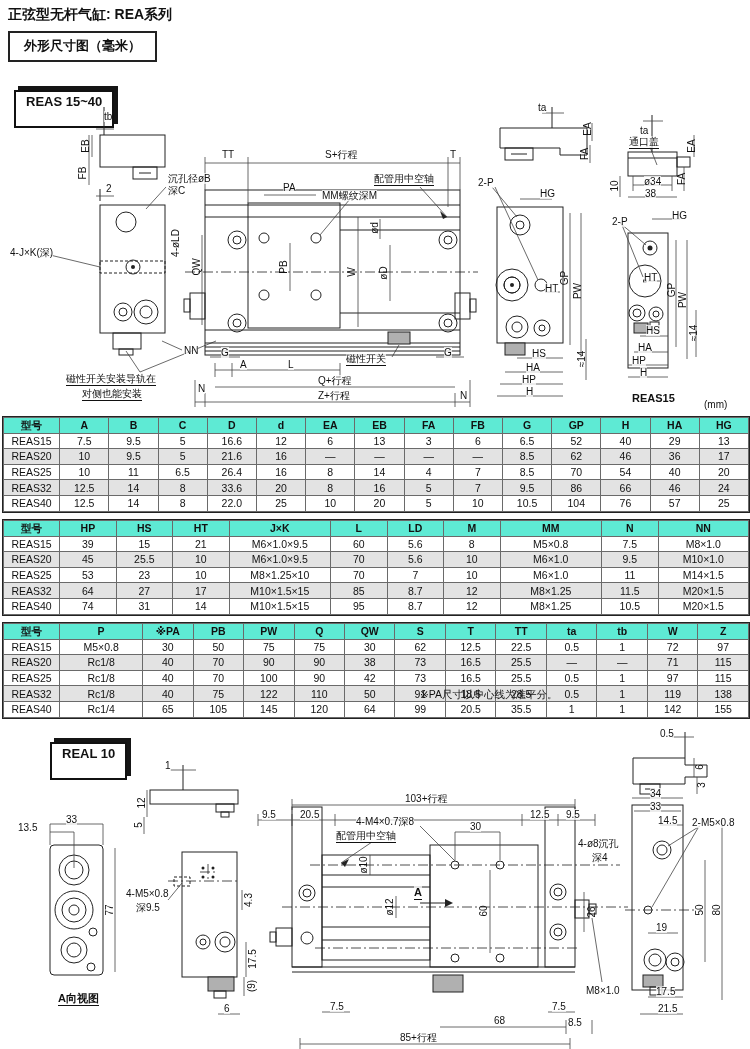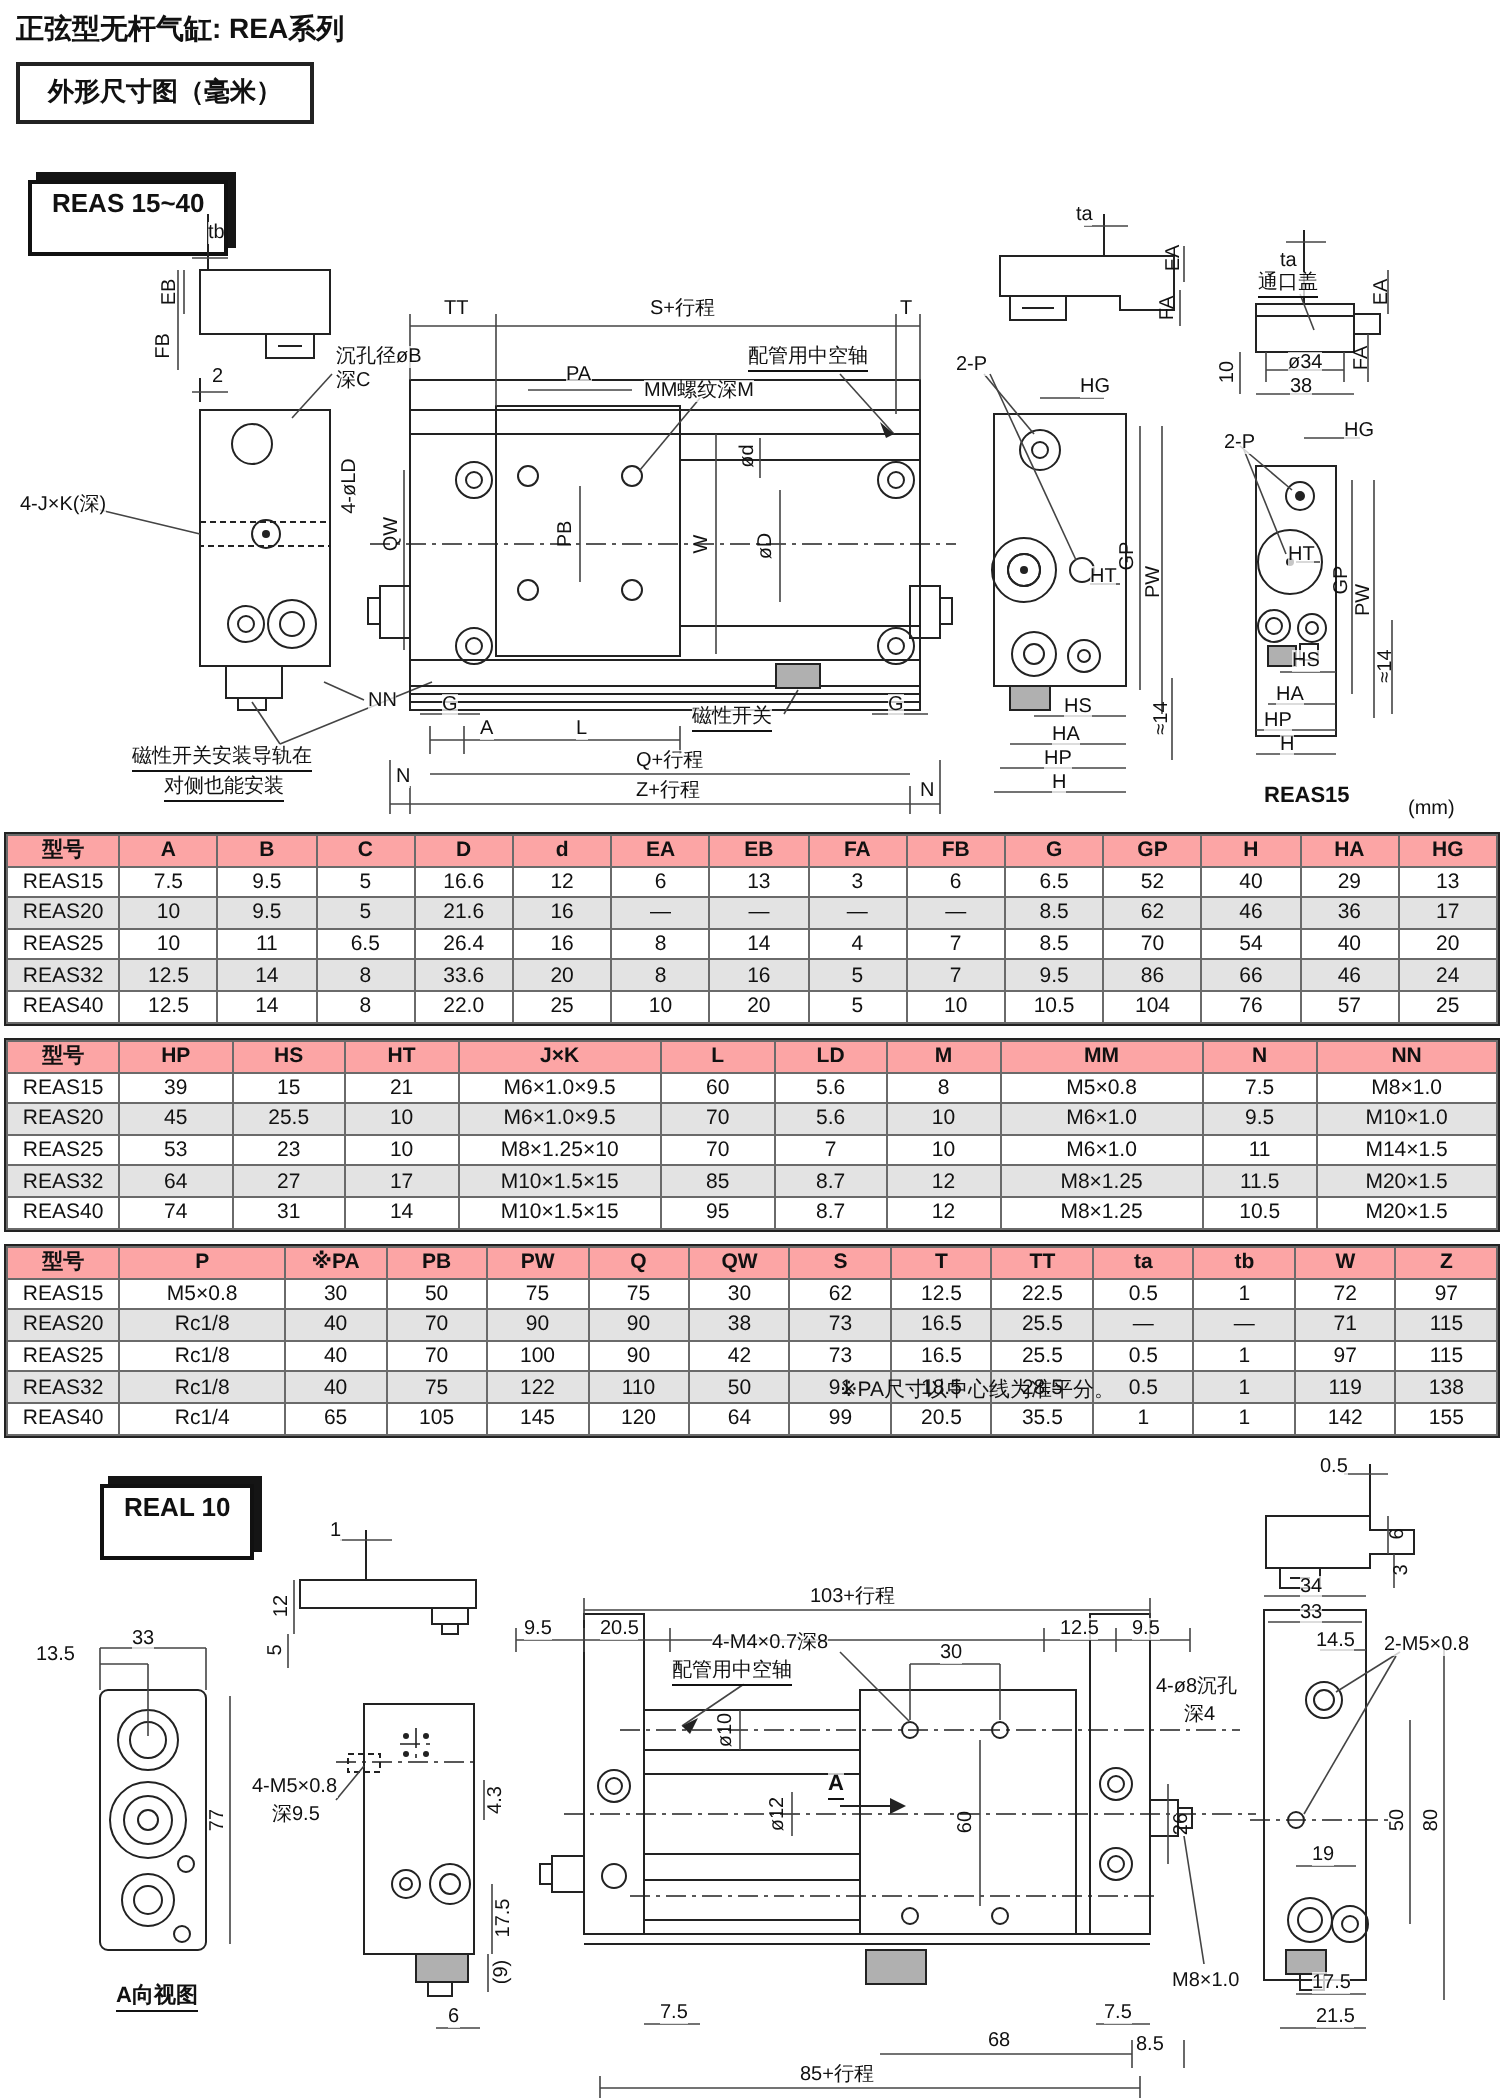--- a/index.html
+++ b/index.html
@@ -25,21 +25,21 @@
   .dim-label{position:absolute;font-size:10px;line-height:1.1;white-space:nowrap;color:#111;background:rgba(255,255,255,.75);}
   .dim-label.rot{transform:translate(-50%,-50%) rotate(-90deg);background:none;}
   .dim-label.ul{border-bottom:1px solid #111;padding-bottom:1px;}
   .dim-label.big{font-size:11px;font-weight:bold;}
   .unit-note{position:absolute;left:704px;top:399px;font-size:10px;}
   .tbl{position:absolute;left:2px;width:746px;border:1.5px solid #222;background:#fff;}
   #t1{top:416px;} #t2{top:519px;} #t3{top:622px;}
   .tbl table{border-collapse:collapse;width:100%;table-layout:fixed;font-size:10.5px;}
   .tbl th,.tbl td{border:1px solid #6a6a6a;text-align:center;padding:0;height:14.6px;
        line-height:14px;overflow:hidden;white-space:nowrap;}
-  .tbl thead th{background:#fca5a5;font-weight:bold;}
+  .tbl thead th{background:#5eead4;font-weight:bold;}
   .tbl tbody tr:nth-child(even) td{background:#e3e3e3;}
   #t1 th:first-child{width:7.4%;}
   #t2 th:first-child{width:7.4%;}
   #t2 th:nth-child(5),#t2 th:nth-child(9){width:13.5%;}
   #t2 th:nth-child(11){width:12%;}
   #t3 th:first-child{width:7.4%;}
   #t3 th:nth-child(2){width:11%;}
   .footnote{position:absolute;left:420px;top:688px;font-size:10.5px;}
 </style>
 </head>

